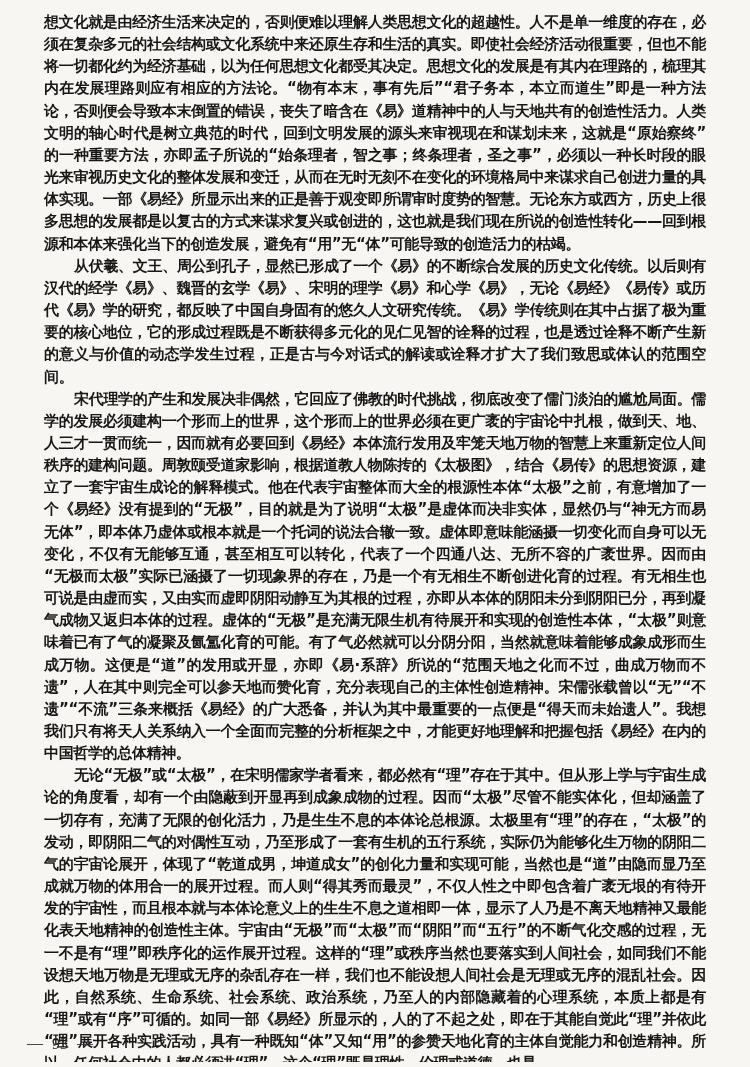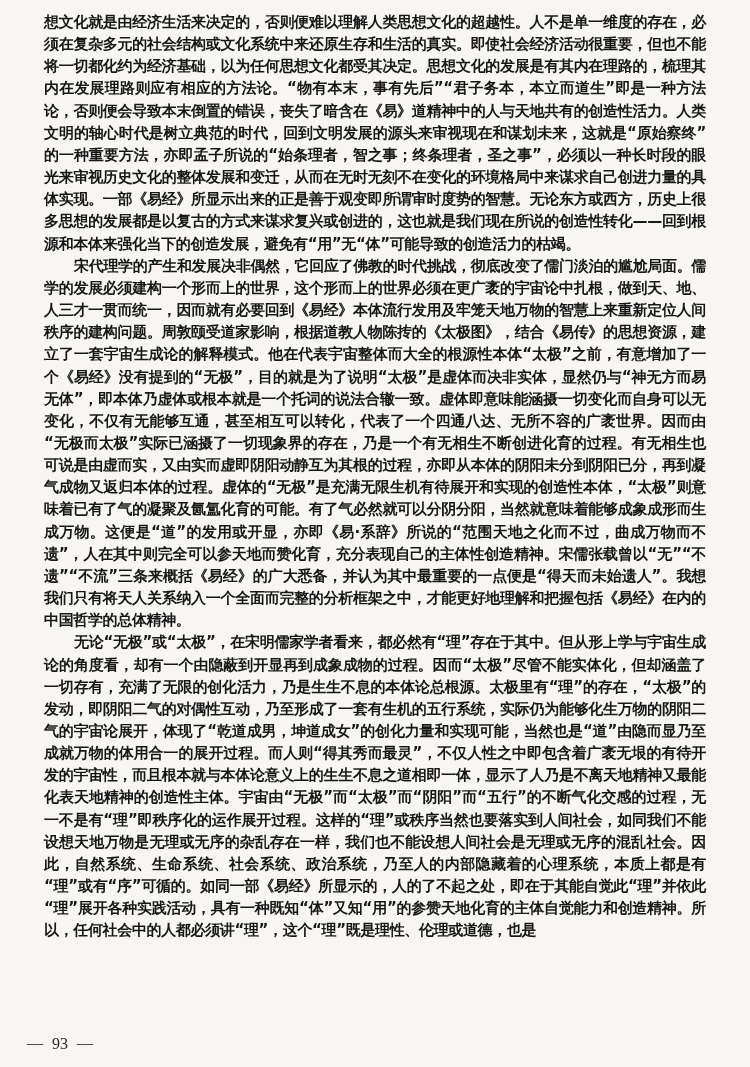--- a/index.html
+++ b/index.html
@@ -55,20 +55,21 @@
     top: -1px;
   }
 </style>
 </head>
 <body>
 
 <div class="page">
 
   <div class="text-block">
     <p class="para">想文化就是由经济生活来决定的，否则便难以理解人类思想文化的超越性。人不是单一维度的存在，必须在复杂多元的社会结构或文化系统中来还原生存和生活的真实。即使社会经济活动很重要，但也不能将一切都化约为经济基础，以为任何思想文化都受其决定。思想文化的发展是有其内在理路的，梳理其内在发展理路则应有相应的方法论。“物有本末，事有先后”“君子务本，本立而道生”即是一种方法论，否则便会导致本末倒置的错误，丧失了暗含在《易》道精神中的人与天地共有的创造性活力。人类文明的轴心时代是树立典范的时代，回到文明发展的源头来审视现在和谋划未来，这就是“原始察终”的一种重要方法，亦即孟子所说的“始条理者，智之事；终条理者，圣之事”，必须以一种长时段的眼光来审视历史文化的整体发展和变迁，从而在无时无刻不在变化的环境格局中来谋求自己创进力量的具体实现。一部《易经》所显示出来的正是善于观变即所谓审时度势的智慧。无论东方或西方，历史上很多思想的发展都是以复古的方式来谋求复兴或创进的，这也就是我们现在所说的创造性转化——回到根源和本体来强化当下的创造发展，避免有“用”无“体”可能导致的创造活力的枯竭。</p>
+    <p class="para indent">从伏羲、文王、周公到孔子，显然已形成了一个《易》的不断综合发展的历史文化传统。以后则有汉代的经学《易》、魏晋的玄学《易》、宋明的理学《易》和心学《易》，无论《易经》《易传》或历代《易》学的研究，都反映了中国自身固有的悠久人文研究传统。《易》学传统则在其中占据了极为重要的核心地位，它的形成过程既是不断获得多元化的见仁见智的诠释的过程，也是透过诠释不断产生新的意义与价值的动态学发生过程，正是古与今对话式的解读或诠释才扩大了我们致思或体认的范围空间。</p>
     <p class="para indent">宋代理学的产生和发展决非偶然，它回应了佛教的时代挑战，彻底改变了儒门淡泊的尴尬局面。儒学的发展必须建构一个形而上的世界，这个形而上的世界必须在更广袤的宇宙论中扎根，做到天、地、人三才一贯而统一，因而就有必要回到《易经》本体流行发用及牢笼天地万物的智慧上来重新定位人间秩序的建构问题。周敦颐受道家影响，根据道教人物陈抟的《太极图》，结合《易传》的思想资源，建立了一套宇宙生成论的解释模式。他在代表宇宙整体而大全的根源性本体“太极”之前，有意增加了一个《易经》没有提到的“无极”，目的就是为了说明“太极”是虚体而决非实体，显然仍与“神无方而易无体”，即本体乃虚体或根本就是一个托词的说法合辙一致。虚体即意味能涵摄一切变化而自身可以无变化，不仅有无能够互通，甚至相互可以转化，代表了一个四通八达、无所不容的广袤世界。因而由“无极而太极”实际已涵摄了一切现象界的存在，乃是一个有无相生不断创进化育的过程。有无相生也可说是由虚而实，又由实而虚即阴阳动静互为其根的过程，亦即从本体的阴阳未分到阴阳已分，再到凝气成物又返归本体的过程。虚体的“无极”是充满无限生机有待展开和实现的创造性本体，“太极”则意味着已有了气的凝聚及氤氲化育的可能。有了气必然就可以分阴分阳，当然就意味着能够成象成形而生成万物。这便是“道”的发用或开显，亦即《易·系辞》所说的“范围天地之化而不过，曲成万物而不遗”，人在其中则完全可以参天地而赞化育，充分表现自己的主体性创造精神。宋儒张载曾以“无”“不遗”“不流”三条来概括《易经》的广大悉备，并认为其中最重要的一点便是“得天而未始遗人”。我想我们只有将天人关系纳入一个全面而完整的分析框架之中，才能更好地理解和把握包括《易经》在内的中国哲学的总体精神。</p>
     <p class="para indent">无论“无极”或“太极”，在宋明儒家学者看来，都必然有“理”存在于其中。但从形上学与宇宙生成论的角度看，却有一个由隐蔽到开显再到成象成物的过程。因而“太极”尽管不能实体化，但却涵盖了一切存有，充满了无限的创化活力，乃是生生不息的本体论总根源。太极里有“理”的存在，“太极”的发动，即阴阳二气的对偶性互动，乃至形成了一套有生机的五行系统，实际仍为能够化生万物的阴阳二气的宇宙论展开，体现了“乾道成男，坤道成女”的创化力量和实现可能，当然也是“道”由隐而显乃至成就万物的体用合一的展开过程。而人则“得其秀而最灵”，不仅人性之中即包含着广袤无垠的有待开发的宇宙性，而且根本就与本体论意义上的生生不息之道相即一体，显示了人乃是不离天地精神又最能化表天地精神的创造性主体。宇宙由“无极”而“太极”而“阴阳”而“五行”的不断气化交感的过程，无一不是有“理”即秩序化的运作展开过程。这样的“理”或秩序当然也要落实到人间社会，如同我们不能设想天地万物是无理或无序的杂乱存在一样，我们也不能设想人间社会是无理或无序的混乱社会。因此，自然系统、生命系统、社会系统、政治系统，乃至人的内部隐藏着的心理系统，本质上都是有“理”或有“序”可循的。如同一部《易经》所显示的，人的了不起之处，即在于其能自觉此“理”并依此“理”展开各种实践活动，具有一种既知“体”又知“用”的参赞天地化育的主体自觉能力和创造精神。所以，任何社会中的人都必须讲“理”，这个“理”既是理性、伦理或道德，也是</p>
   </div>
 
   <div class="footer">
     <span class="dash">—</span>
     <span class="num">93</span>
     <span class="dash">—</span>
   </div>
 

